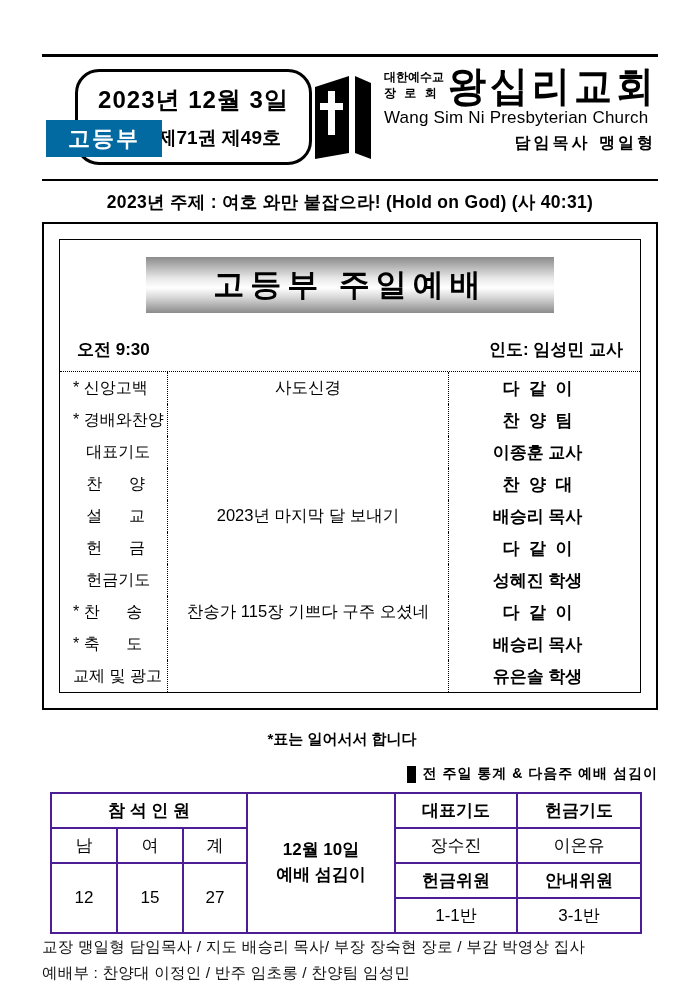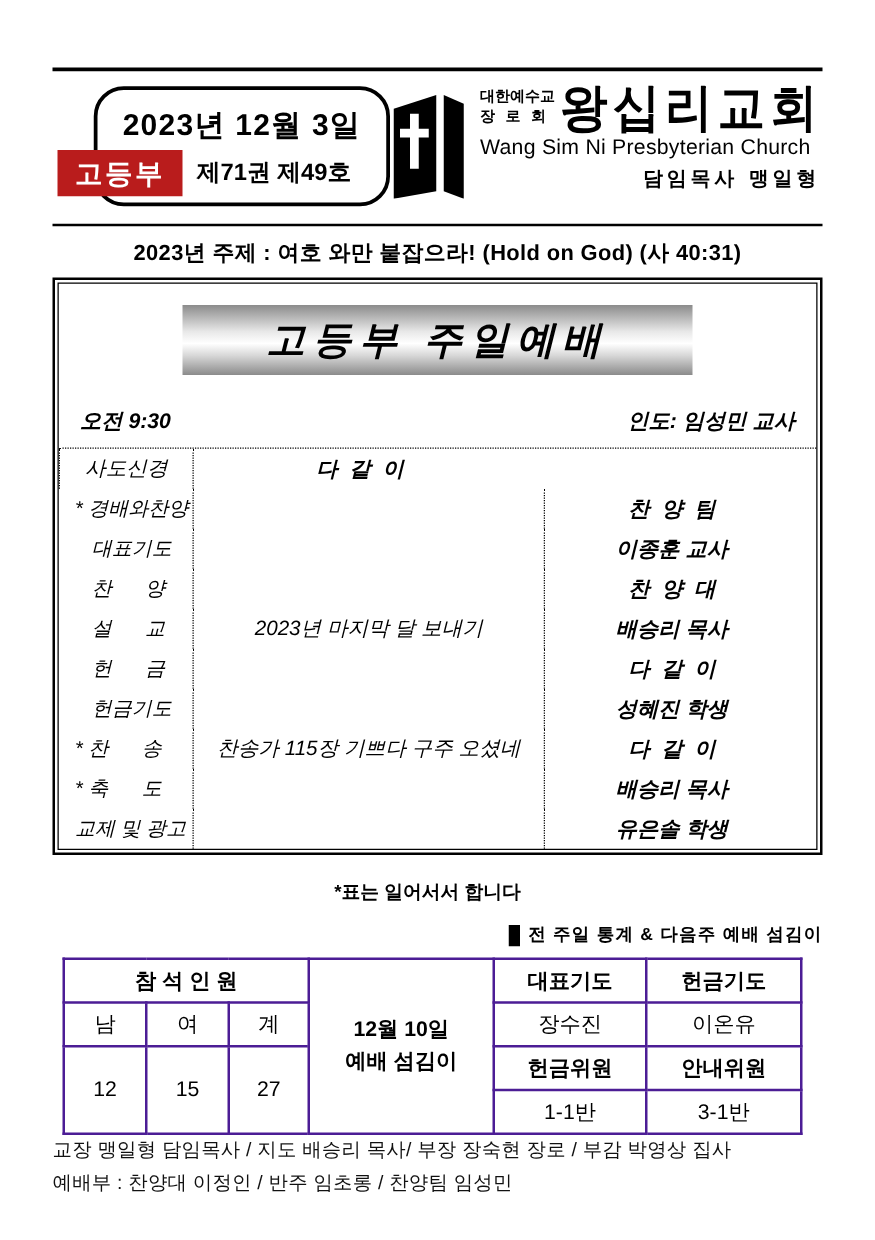--- a/index.html
+++ b/index.html
@@ -11,36 +11,36 @@
   .page{padding:54px 42px 0 42px;}
   .rule{background:#000;height:3px;width:100%;}
   .rule.thin{height:2px;}
 
   
   .header{display:flex;justify-content:space-between;align-items:flex-start;margin:10px 0 8px 0;height:104px;}
   .issue-wrap{position:relative;width:270px;height:98px;flex:0 0 auto;}
   .issue-box{position:absolute;left:33px;top:2px;right:0;bottom:0;border:3px solid #000;border-radius:24px;}
   .issue-date{font-size:24px;font-weight:700;text-align:center;margin-top:12px;letter-spacing:1px;}
   .issue-no{font-size:19px;font-weight:700;text-align:right;margin-top:9px;padding-right:28px;}
-  .dept-label{position:absolute;left:4px;top:53px;width:100px;height:37px;background:#b91c1c;color:#fff;
+  .dept-label{position:absolute;left:4px;top:53px;width:116px;height:37px;background:#0369a1;color:#fff;
     font-size:22px;font-weight:700;display:flex;align-items:center;justify-content:center;letter-spacing:2px;}
   .logo-group{display:flex;align-items:flex-start;flex:0 0 auto;justify-content:flex-end;}
   .door-logo{margin-top:4px;}
   .brand{margin-left:9px;}
   .brand-top{display:flex;align-items:center;}
   .denom{font-family:"DejaVu Serif",serif;font-weight:700;font-size:12px;line-height:1.3;white-space:pre;}
   .church-name{font-family:"DejaVu Serif",serif;font-weight:900;font-size:38px;line-height:1;letter-spacing:4px;margin-left:4px;transform:scaleY(1.08);}
   .church-en{font-size:17px;margin-top:3px;letter-spacing:0.2px;}
   .pastor{font-family:"DejaVu Serif",serif;font-weight:700;font-size:16px;text-align:right;margin-top:5px;padding-right:2px;letter-spacing:3px;}
 
   
   .theme{text-align:center;font-size:17.5px;font-weight:700;margin:9px 0 8px 0;letter-spacing:0.3px;}
 
   
-  .worship-box{border:2px solid #000;padding:2px;font-style:italic;}
+  .worship-box{border:2px solid #000;padding:15px;}
   .worship-inner{border:1px solid #000;padding:0 0 0 0;}
   .banner{
     width:408px;height:56px;margin:17px auto 0 auto;
     background:linear-gradient(to bottom,#8b8b8b 0%,#e8e8e8 38%,#ffffff 55%,#d8d8d8 72%,#8b8b8b 100%);
     display:flex;align-items:center;justify-content:center;
     font-size:31px;font-weight:800;letter-spacing:6px;color:#000;
   }
   .time-row{display:flex;justify-content:space-between;align-items:center;
     padding:0 17px;margin-top:14px;height:44px;font-size:17px;font-weight:700;}
   .order{border-top:1px dotted #000;}
@@ -104,20 +104,21 @@
 
   <div class="worship-box">
     <div class="worship-inner">
       <div class="banner">고등부 주일예배</div>
       <div class="time-row">
         <span>오전 9:30</span>
         <span>인도: 임성민 교사</span>
       </div>
       <div class="order">
         <div class="order-row">
+          <div class="cell label">* 신앙고백</div>
           <div class="cell content">사도신경</div>
           <div class="cell person">다  같  이</div>
         </div>
         <div class="order-row">
           <div class="cell label">* 경배와찬양</div>
           <div class="cell content"></div>
           <div class="cell person">찬  양  팀</div>
         </div>
         <div class="order-row">
           <div class="cell label">   대표기도</div>

